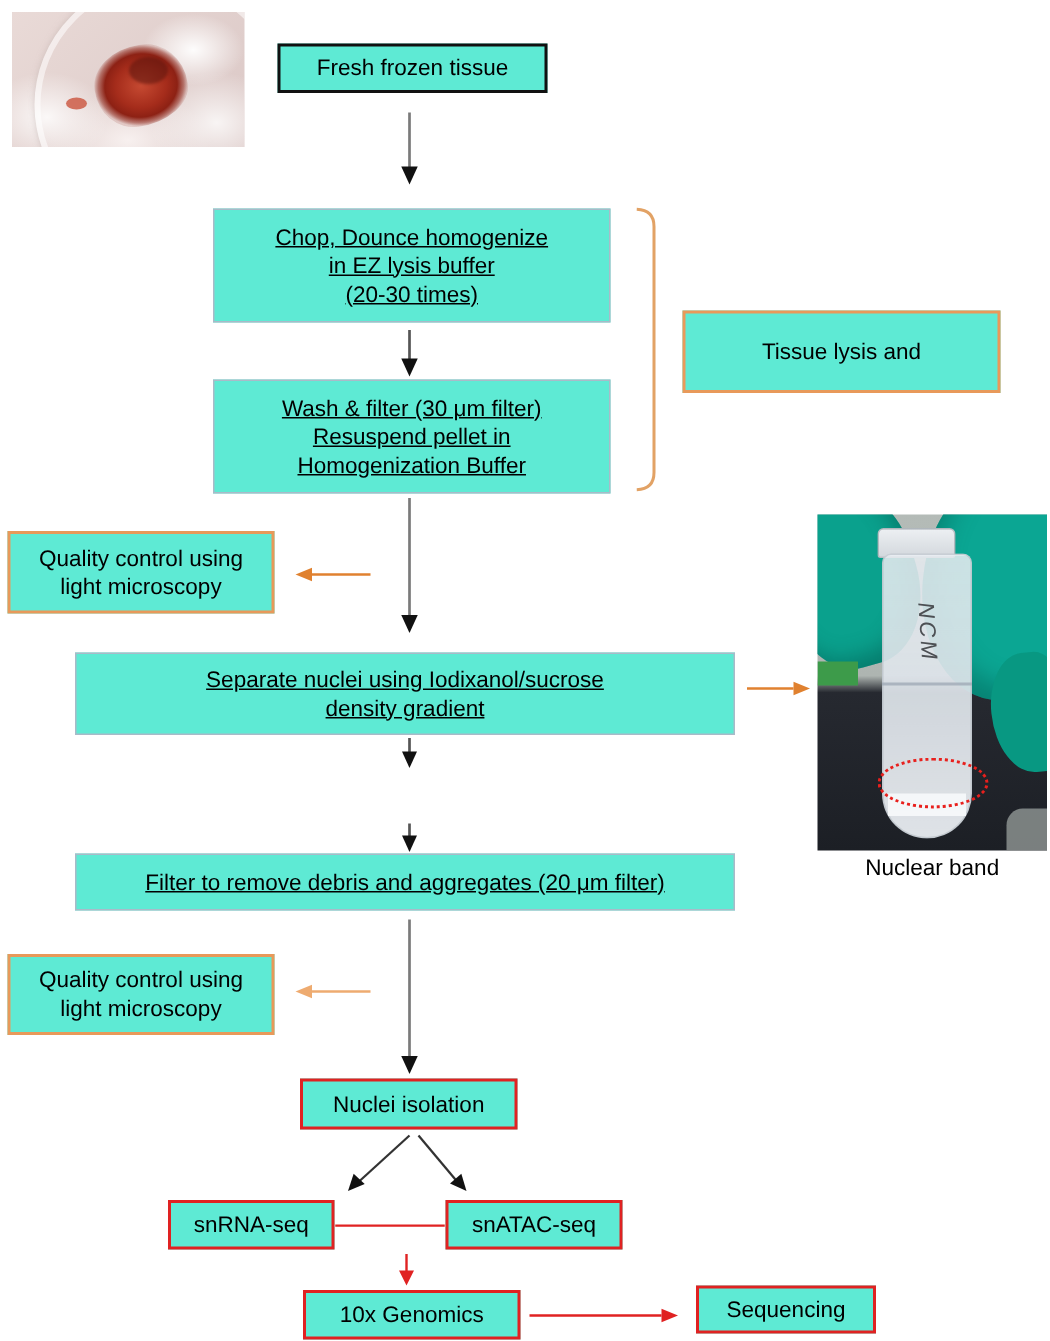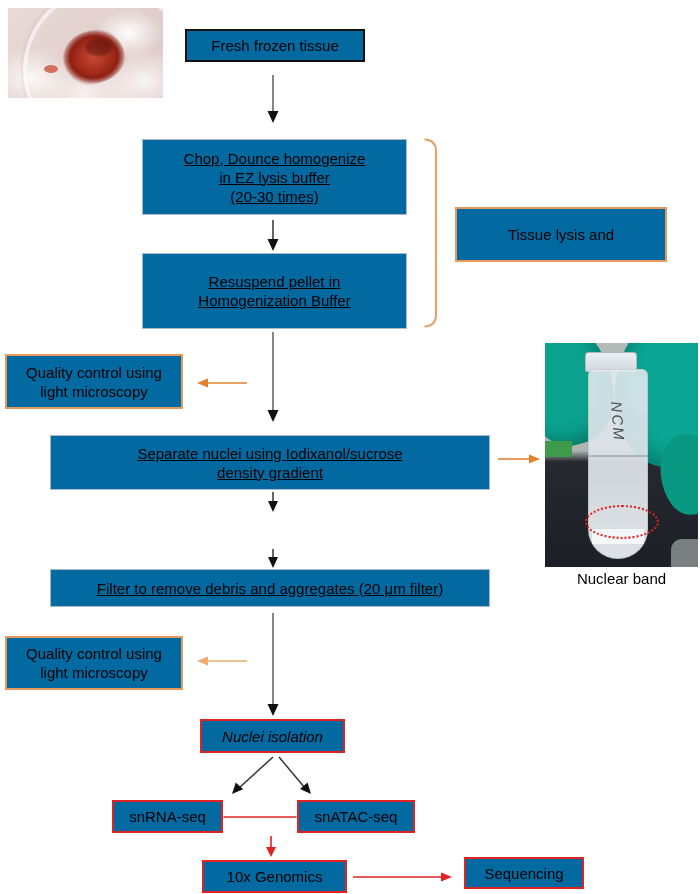--- a/index.html
+++ b/index.html
@@ -1,21 +1,21 @@
 <!DOCTYPE html>
 <html><head>
 <meta charset="utf-8">
 <style>
   html,body{margin:0;padding:0;background:#ffffff;}
   #canvas{
     position:relative;width:700px;height:894px;background:#ffffff;overflow:hidden;
     font-family:"Liberation Sans", sans-serif;color:#000;
   }
   .box{
-    position:absolute;background:#0369a1;display:flex;flex-direction:column;
+    position:absolute;background:#5eead4;display:flex;flex-direction:column;
     align-items:center;justify-content:center;text-align:center;
     font-size:15px;line-height:19px;box-sizing:border-box;
   }
   .b-black{border:2px solid #111111;}
   .b-gray{border:1.6px solid #a9bac8;text-decoration:underline;}
   .b-orange{border:2.5px solid #e8995a;}
   .b-red{border:2.2px solid #e02222;}
   .it{font-style:italic;}
   #arrows{position:absolute;left:0;top:0;width:700px;height:894px;pointer-events:none;}
 
@@ -118,20 +118,21 @@
     <div>Fresh frozen tissue</div>
   </div>
 
   <div class="box b-gray" style="left:142px;top:139px;width:265px;height:76px;">
     <div>Chop, Dounce homogenize</div>
     <div>in EZ lysis buffer</div>
     <div>(20-30 times)</div>
   </div>
 
   <div class="box b-gray" style="left:142px;top:253px;width:265px;height:76px;">
+    <div>Wash &amp; filter (30 μm filter)</div>
     <div>Resuspend pellet in</div>
     <div>Homogenization Buffer</div>
   </div>
 
   <div class="box b-orange" style="left:455px;top:207px;width:212px;height:55px;">
     <div>Tissue lysis and</div>
   </div>
 
   <div class="box b-orange" style="left:5px;top:354px;width:178px;height:55px;">
     <div>Quality control using</div>
@@ -146,21 +147,21 @@
 
   <div class="box b-gray" style="left:50px;top:569px;width:440px;height:38px;">
     <div>Filter to remove debris and aggregates (20 μm filter)</div>
   </div>
 
   <div class="box b-orange" style="left:5px;top:636px;width:178px;height:54px;">
     <div>Quality control using</div>
     <div>light microscopy</div>
   </div>
 
-  <div class="box b-red" style="left:200px;top:719px;width:145px;height:34px;font-style:italic;">
+  <div class="box b-red" style="left:200px;top:719px;width:145px;height:34px;">
     <div>Nuclei isolation</div>
   </div>
 
   <div class="box b-red" style="left:112px;top:800px;width:111px;height:33px;">
     <div>snRNA-seq</div>
   </div>
 
   <div class="box b-red" style="left:297px;top:800px;width:118px;height:33px;">
     <div>snATAC-seq</div>
   </div>

